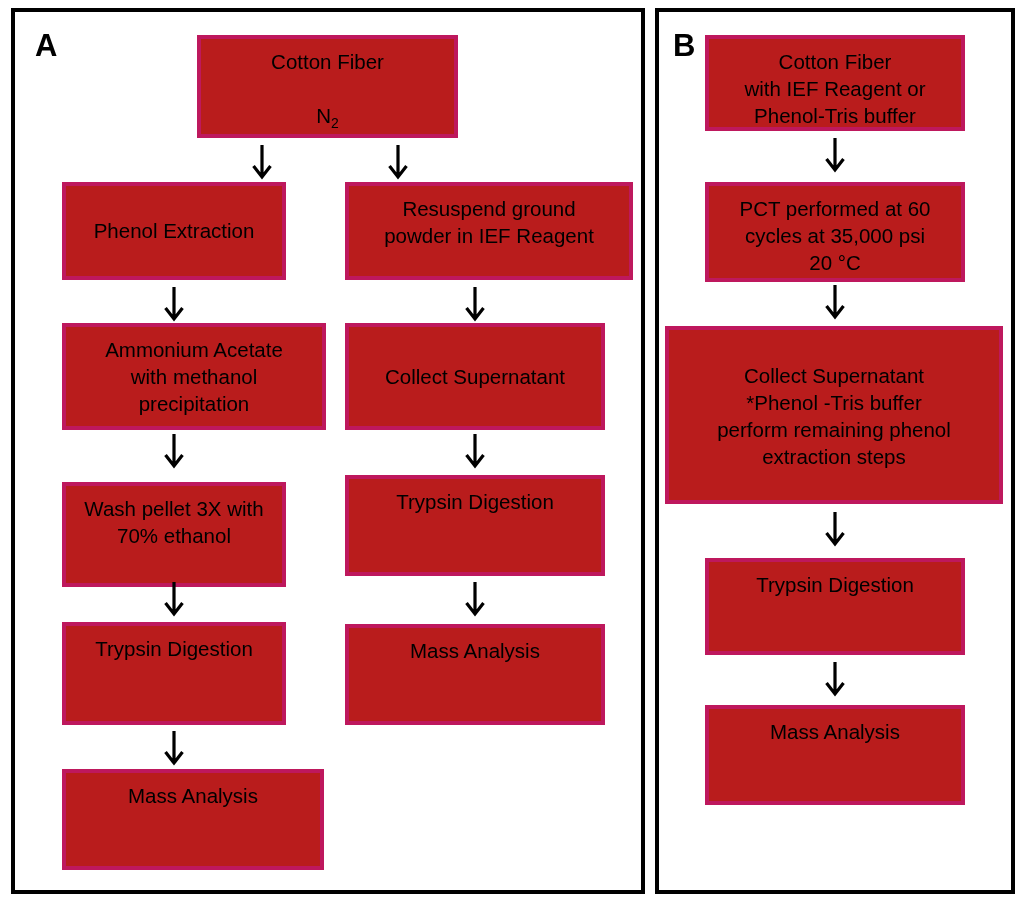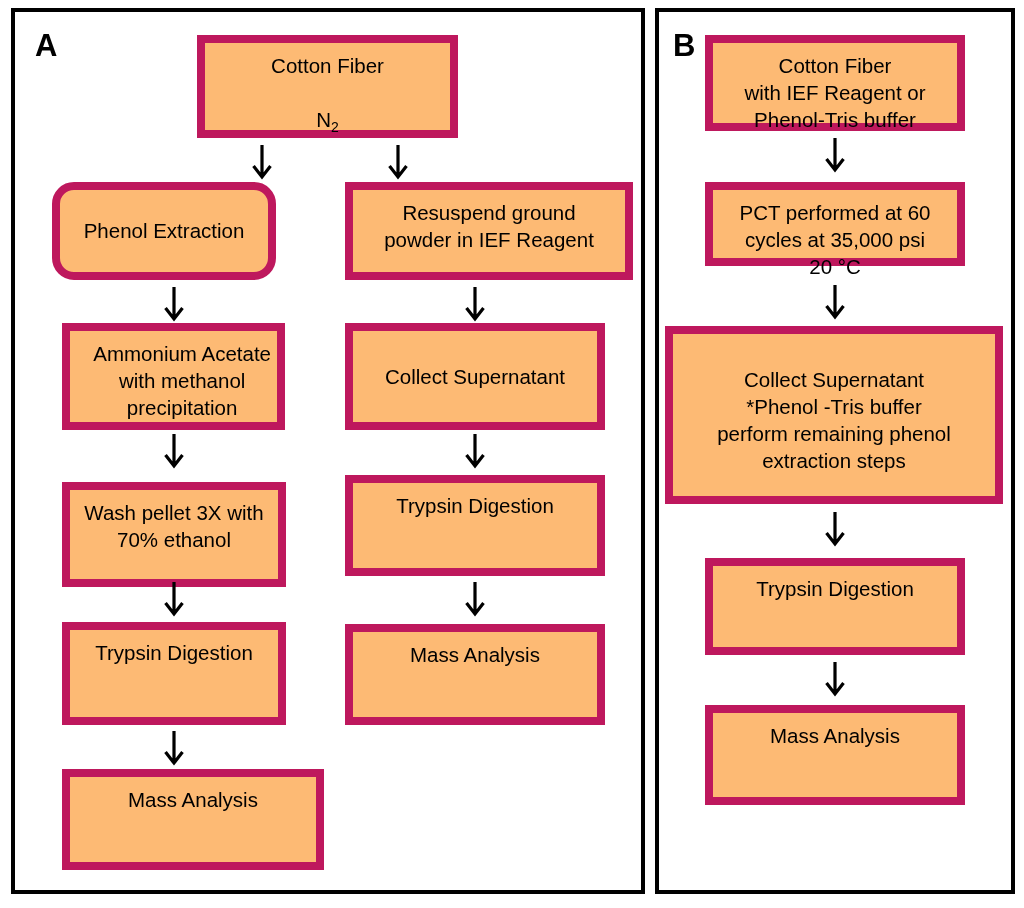--- a/index.html
+++ b/index.html
@@ -42,22 +42,22 @@
     font-weight: bold;
     font-size: 31px;
     line-height: 1;
     letter-spacing: -0.5px;
   }
   #panel-a-label { left: 20px; top: 18px; }
   #panel-b-label { left: 14px; top: 18px; }
 
   .node {
     position: absolute;
-    border: 8px solid #be185d;
-    background: #fdba74;
+    border: 4px solid #be185d;
+    background: #b91c1c;
     box-sizing: border-box;
     display: flex;
     justify-content: center;
     padding-top: 9px;
   }
   .node.vcenter {
     align-items: center;
     padding-top: 0;
   }
   .node-text {
@@ -97,30 +97,30 @@
     <svg width="26" height="40" viewBox="0 0 26 40">
         <path d="M13 2 L13 32 M4.5 23 L13 34 L21.5 23" stroke="#000" stroke-width="3.2" fill="none" stroke-linecap="butt" stroke-linejoin="miter"></path>
       </svg>
   </div>
   <div class="arrow" style="left:385px; top:143px;">
     <svg width="26" height="40" viewBox="0 0 26 40">
         <path d="M13 2 L13 32 M4.5 23 L13 34 L21.5 23" stroke="#000" stroke-width="3.2" fill="none" stroke-linecap="butt" stroke-linejoin="miter"></path>
       </svg>
   </div>
 
-  <div class="node vcenter" style="left:52px; top:182px; width:224px; height:98px;border-radius:22px;">
+  <div class="node vcenter" style="left:62px; top:182px; width:224px; height:98px;">
     <div class="node-text">Phenol Extraction</div>
   </div>
   <div class="arrow" style="left:161px; top:285px;">
     <svg width="26" height="40" viewBox="0 0 26 40">
         <path d="M13 2 L13 32 M4.5 23 L13 34 L21.5 23" stroke="#000" stroke-width="3.2" fill="none" stroke-linecap="butt" stroke-linejoin="miter"></path>
       </svg>
   </div>
 
-  <div class="node" style="left:62px; top:323px; width:223px; height:107px;justify-content:flex-end;">
+  <div class="node" style="left:62px; top:323px; width:264px; height:107px;">
     <div class="node-text">Ammonium Acetate
 with methanol
 precipitation</div>
   </div>
   <div class="arrow" style="left:161px; top:432px;">
     <svg width="26" height="40" viewBox="0 0 26 40">
         <path d="M13 2 L13 32 M4.5 23 L13 34 L21.5 23" stroke="#000" stroke-width="3.2" fill="none" stroke-linecap="butt" stroke-linejoin="miter"></path>
       </svg>
   </div>
 
@@ -187,21 +187,21 @@
     <div class="node-text">Cotton Fiber
 with IEF Reagent or
 Phenol-Tris buffer</div>
   </div>
   <div class="arrow" style="left:822px; top:136px;">
     <svg width="26" height="40" viewBox="0 0 26 40">
         <path d="M13 2 L13 32 M4.5 23 L13 34 L21.5 23" stroke="#000" stroke-width="3.2" fill="none" stroke-linecap="butt" stroke-linejoin="miter"></path>
       </svg>
   </div>
 
-  <div class="node" style="left:705px; top:182px; width:260px; height:84px;">
+  <div class="node" style="left:705px; top:182px; width:260px; height:100px;">
     <div class="node-text">PCT performed at 60
 cycles at 35,000 psi
 20 °C</div>
   </div>
   <div class="arrow" style="left:822px; top:283px;">
     <svg width="26" height="40" viewBox="0 0 26 40">
         <path d="M13 2 L13 32 M4.5 23 L13 34 L21.5 23" stroke="#000" stroke-width="3.2" fill="none" stroke-linecap="butt" stroke-linejoin="miter"></path>
       </svg>
   </div>
 

